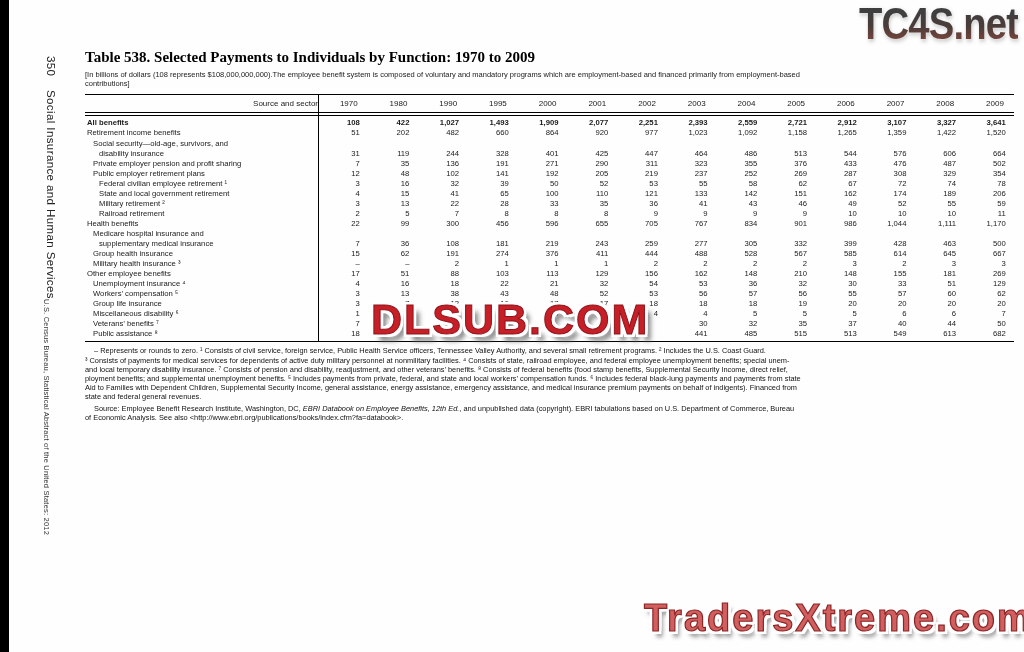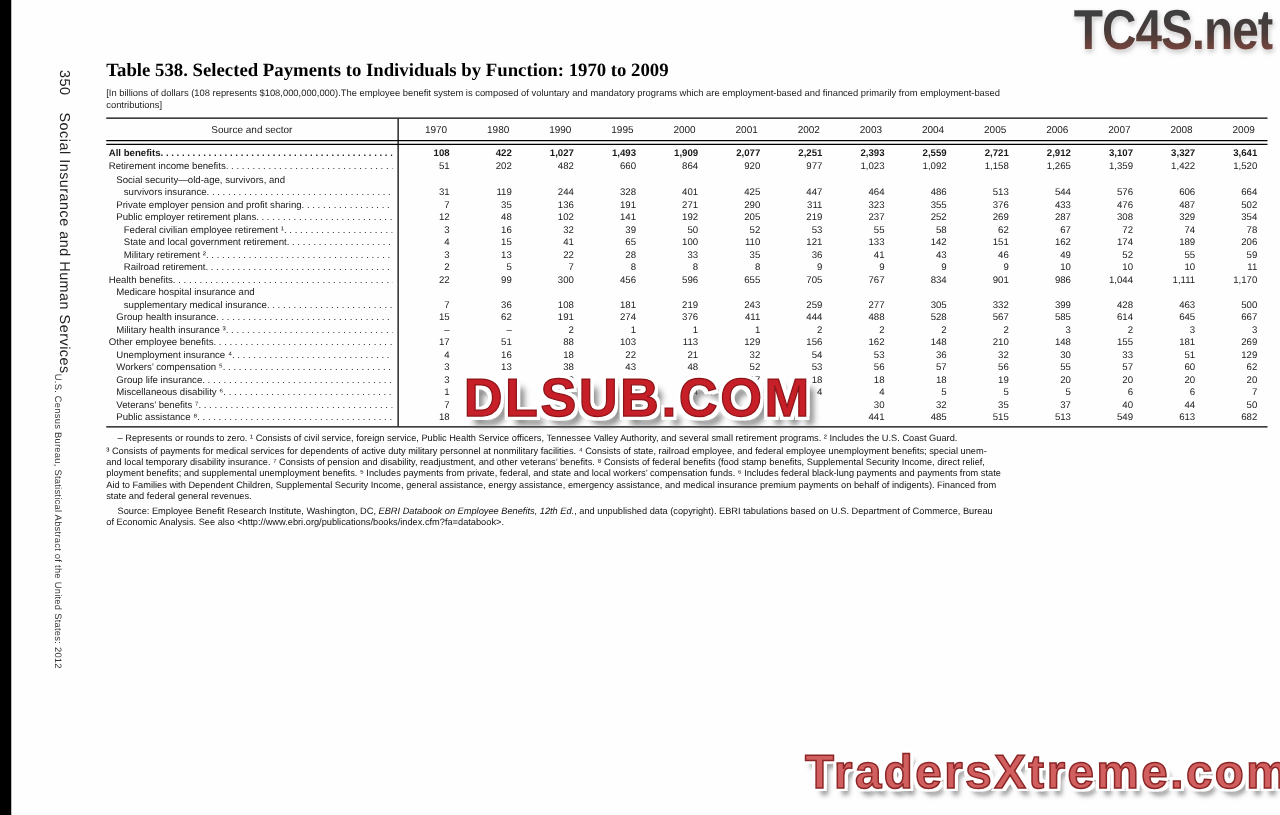--- a/index.html
+++ b/index.html
@@ -20,26 +20,26 @@
     font-size:7.5px;letter-spacing:.2px;color:#333;white-space:nowrap;
   }
 
   .main{position:absolute;left:85px;top:49px;width:929px;}
   .title{font-family:"Liberation Serif",serif;font-weight:bold;font-size:15px;line-height:17px;color:#000;}
   .note{margin-top:4px;font-size:7.5px;line-height:9.2px;color:#222;}
 
   .tbl{margin-top:6px;border-top:1.4px solid #000;border-bottom:1.4px solid #000;font-size:7.7px;position:relative;}
   .vrule{position:absolute;left:233px;top:0;bottom:0;width:1px;background:#000;}
   .thead{display:flex;border-bottom:4px double #000;height:17px;align-items:center;}
-  .hlabel{width:233px;text-align:center;font-size:8px;}
+  .hlabel{width:233px;text-align:right;font-size:8px;}
   .yc{width:calc((100% - 233px)/14);text-align:right;padding-right:10px;box-sizing:border-box;font-size:8px;}
   .tbody{padding:2px 0 2px;}
   .trow{display:flex;height:10.05px;line-height:10.05px;}
   .trow.bold{font-weight:bold;}
-  .lcell{width:233px;box-sizing:border-box;display:flex;overflow:hidden;padding-right:4px;}
+  .lcell{width:233px;box-sizing:border-box;display:flex;overflow:hidden;padding-right:4px;flex-direction:column;}
   .ind0{padding-left:2px}.ind1{padding-left:8px}.ind2{padding-left:14px}
   .lt{white-space:nowrap;}
   .leader{flex:1;overflow:hidden;white-space:nowrap;color:#222;}
   .leader::after{content:" . . . . . . . . . . . . . . . . . . . . . . . . . . . . . . . . . . . . . . . . . . . . . . . . . . . . . . . . . . . . . . . . . . . . . . . . ";}
   .vc{width:calc((100% - 233px)/14);box-sizing:border-box;text-align:right;padding-right:8px;}
 
   .fnotes{margin-top:4px;font-size:7.4px;line-height:9.1px;color:#111;}
   .fl{white-space:nowrap;}
   .fi{text-indent:9px;}
   .src{margin-top:3px;}
@@ -136,21 +136,21 @@
           <div class="vc">1,422</div>
           <div class="vc">1,520</div>
         </div>
         <div class="trow">
           <div class="lcell ind1">
             <span class="lt">Social security—old-age, survivors, and</span>
           </div>
         </div>
         <div class="trow">
           <div class="lcell ind2">
-            <span class="lt">survivors insurance</span>
+            <span class="lt">disability insurance</span>
             <span class="leader"></span>
           </div>
           <div class="vc">31</div>
           <div class="vc">119</div>
           <div class="vc">244</div>
           <div class="vc">328</div>
           <div class="vc">401</div>
           <div class="vc">425</div>
           <div class="vc">447</div>
           <div class="vc">464</div>

